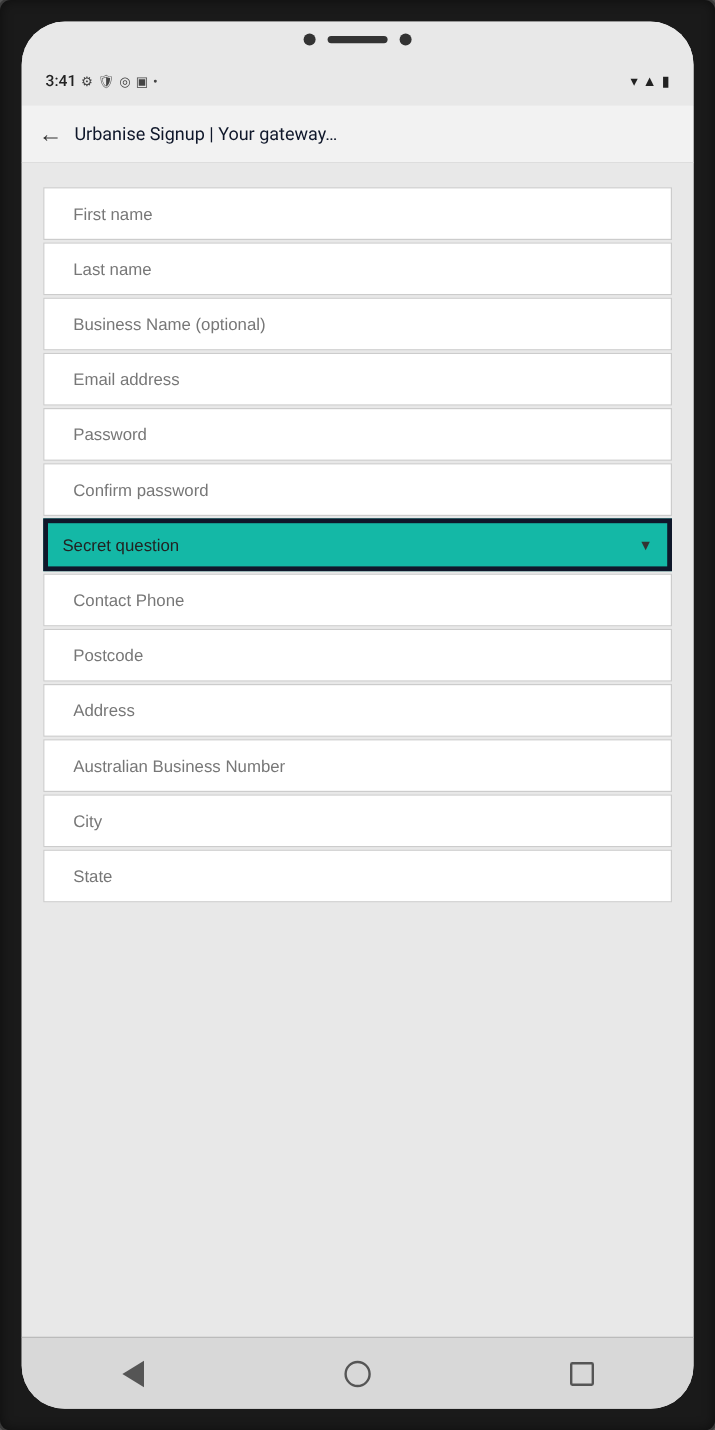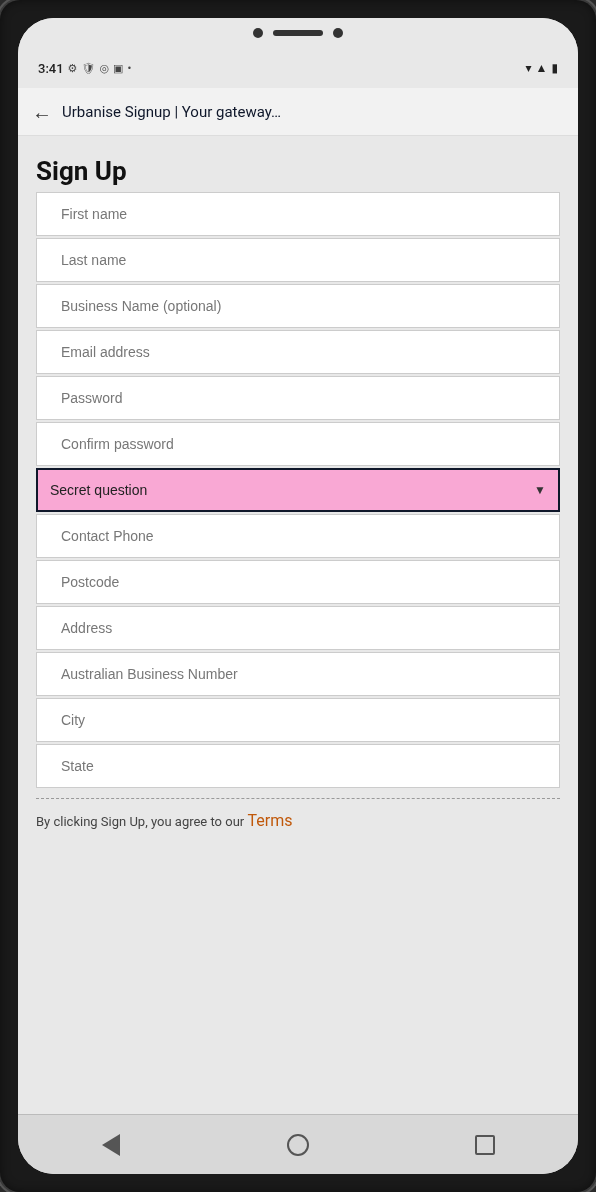--- a/index.html
+++ b/index.html
@@ -10,21 +10,21 @@
       justify-content: center;
       align-items: center;
       min-height: 100vh;
       font-family: 'Roboto', Arial, sans-serif;
     }
 
     .phone-frame {
       width: 596px;
       height: 1192px;
       background: #1a1a1a;
-      border-radius: 20px;
+      border-radius: 9px;
       position: relative;
       padding: 18px;
       box-shadow: 0 0 0 2px #3a3a3a, 0 0 0 4px #555, inset 0 0 10px rgba(0,0,0,0.5);
     }
 
     .phone-screen {
       width: 100%;
       height: 100%;
       background: #e8e8e8;
       border-radius: 36px;
@@ -155,22 +155,22 @@
       margin-bottom: 2px;
       outline: none;
     }
 
     .form-input::placeholder {
       color: #777;
     }
 
     .form-select-wrapper {
       position: relative;
-      background: #f9a8d4;
-      border: 2px solid #0f172a;
+      background: #14b8a6;
+      border: 4px solid #0f172a;
       width: 100%;
       height: 44px;
       margin-bottom: 2px;
       display: flex;
       align-items: center;
     }
 
     .form-select {
       background: transparent;
       border: none;
@@ -282,21 +282,20 @@
       </div>
     </div>
 
     <div class="browser-toolbar">
       <span class="back-arrow">←</span>
       <span class="browser-title">Urbanise Signup | Your gateway…</span>
     </div>
 
     <div class="content-area">
 
-      <div class="page-title">Sign Up</div>
 
       
       <input class="form-input" type="text" placeholder="First name" style="">
       
       <input class="form-input" type="text" placeholder="Last name" style="">
       
       <input class="form-input" type="text" placeholder="Business Name (optional)" style="">
       
       <input class="form-input" type="email" placeholder="Email address" style="">
       
@@ -321,23 +320,20 @@
       
       <input class="form-input" type="text" placeholder="Address" style="">
       
       <input class="form-input" type="text" placeholder="Australian Business Number" style="">
       
       <input class="form-input" type="text" placeholder="City" style="">
       
       <input class="form-input" type="text" placeholder="State" style="">
 
       
-      <div class="terms-section">
-        <span class="terms-text">By clicking Sign Up, you agree to our </span><a class="terms-link" href="#">Terms</a>
-      </div>
 
     </div>
 
     <div class="bottom-nav">
       <div class="nav-btn">
         <div class="nav-back-triangle"></div>
       </div>
       <div class="nav-btn">
         <div class="nav-home-circle"></div>
       </div>

